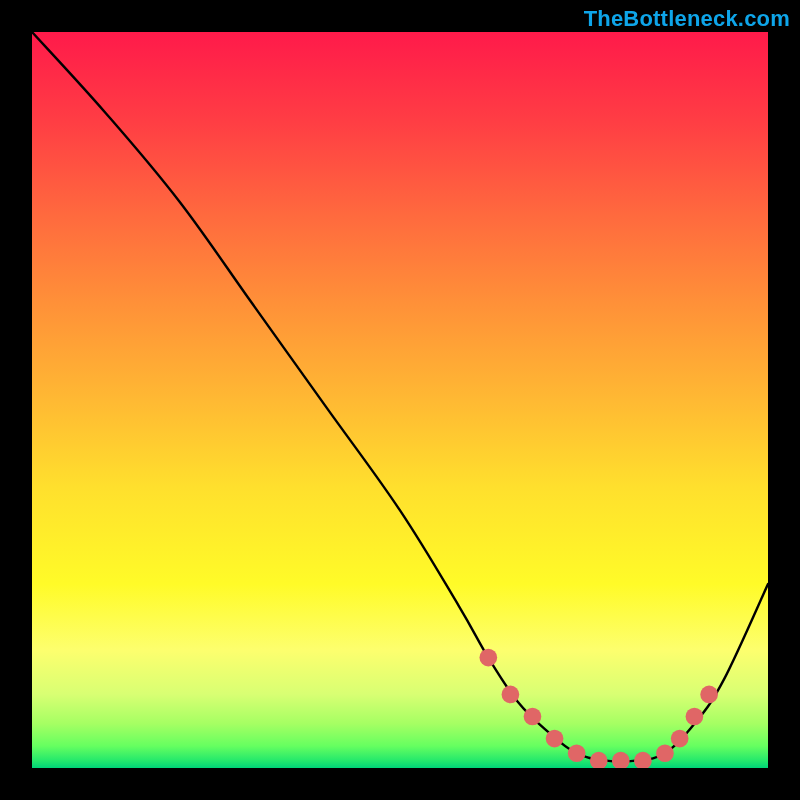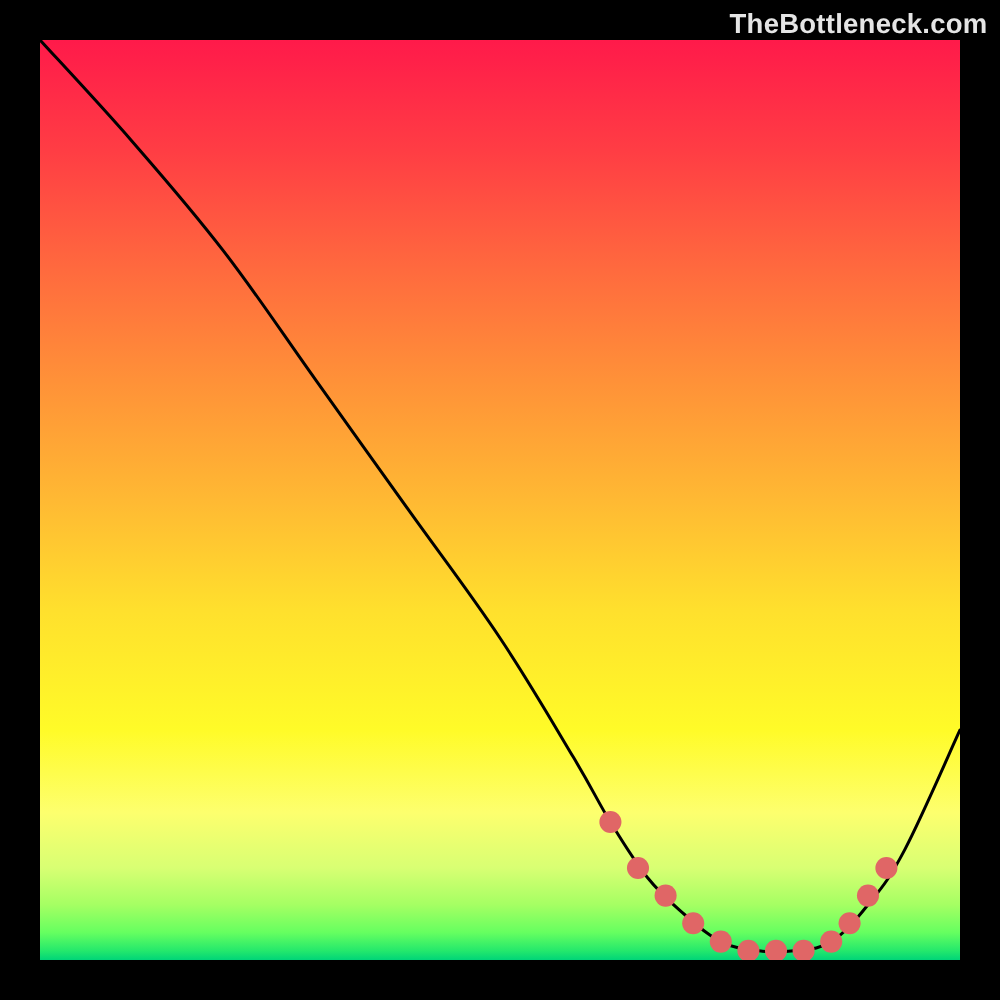--- a/index.html
+++ b/index.html
@@ -44,21 +44,21 @@
       #00d478 100%
     );
   }
   .watermark {
     position: absolute;
     top: 6px;
     right: 10px;
     font-family: Arial, Helvetica, sans-serif;
     font-size: 22px;
     font-weight: 600;
-    color: #e5e5e5;
+    color: #0ea5e9;
     letter-spacing: 0.2px;
     user-select: none;
   }
   svg.curve {
     position: absolute;
     left: 0;
     top: 0;
     width: 736px;
     height: 736px;
   }

